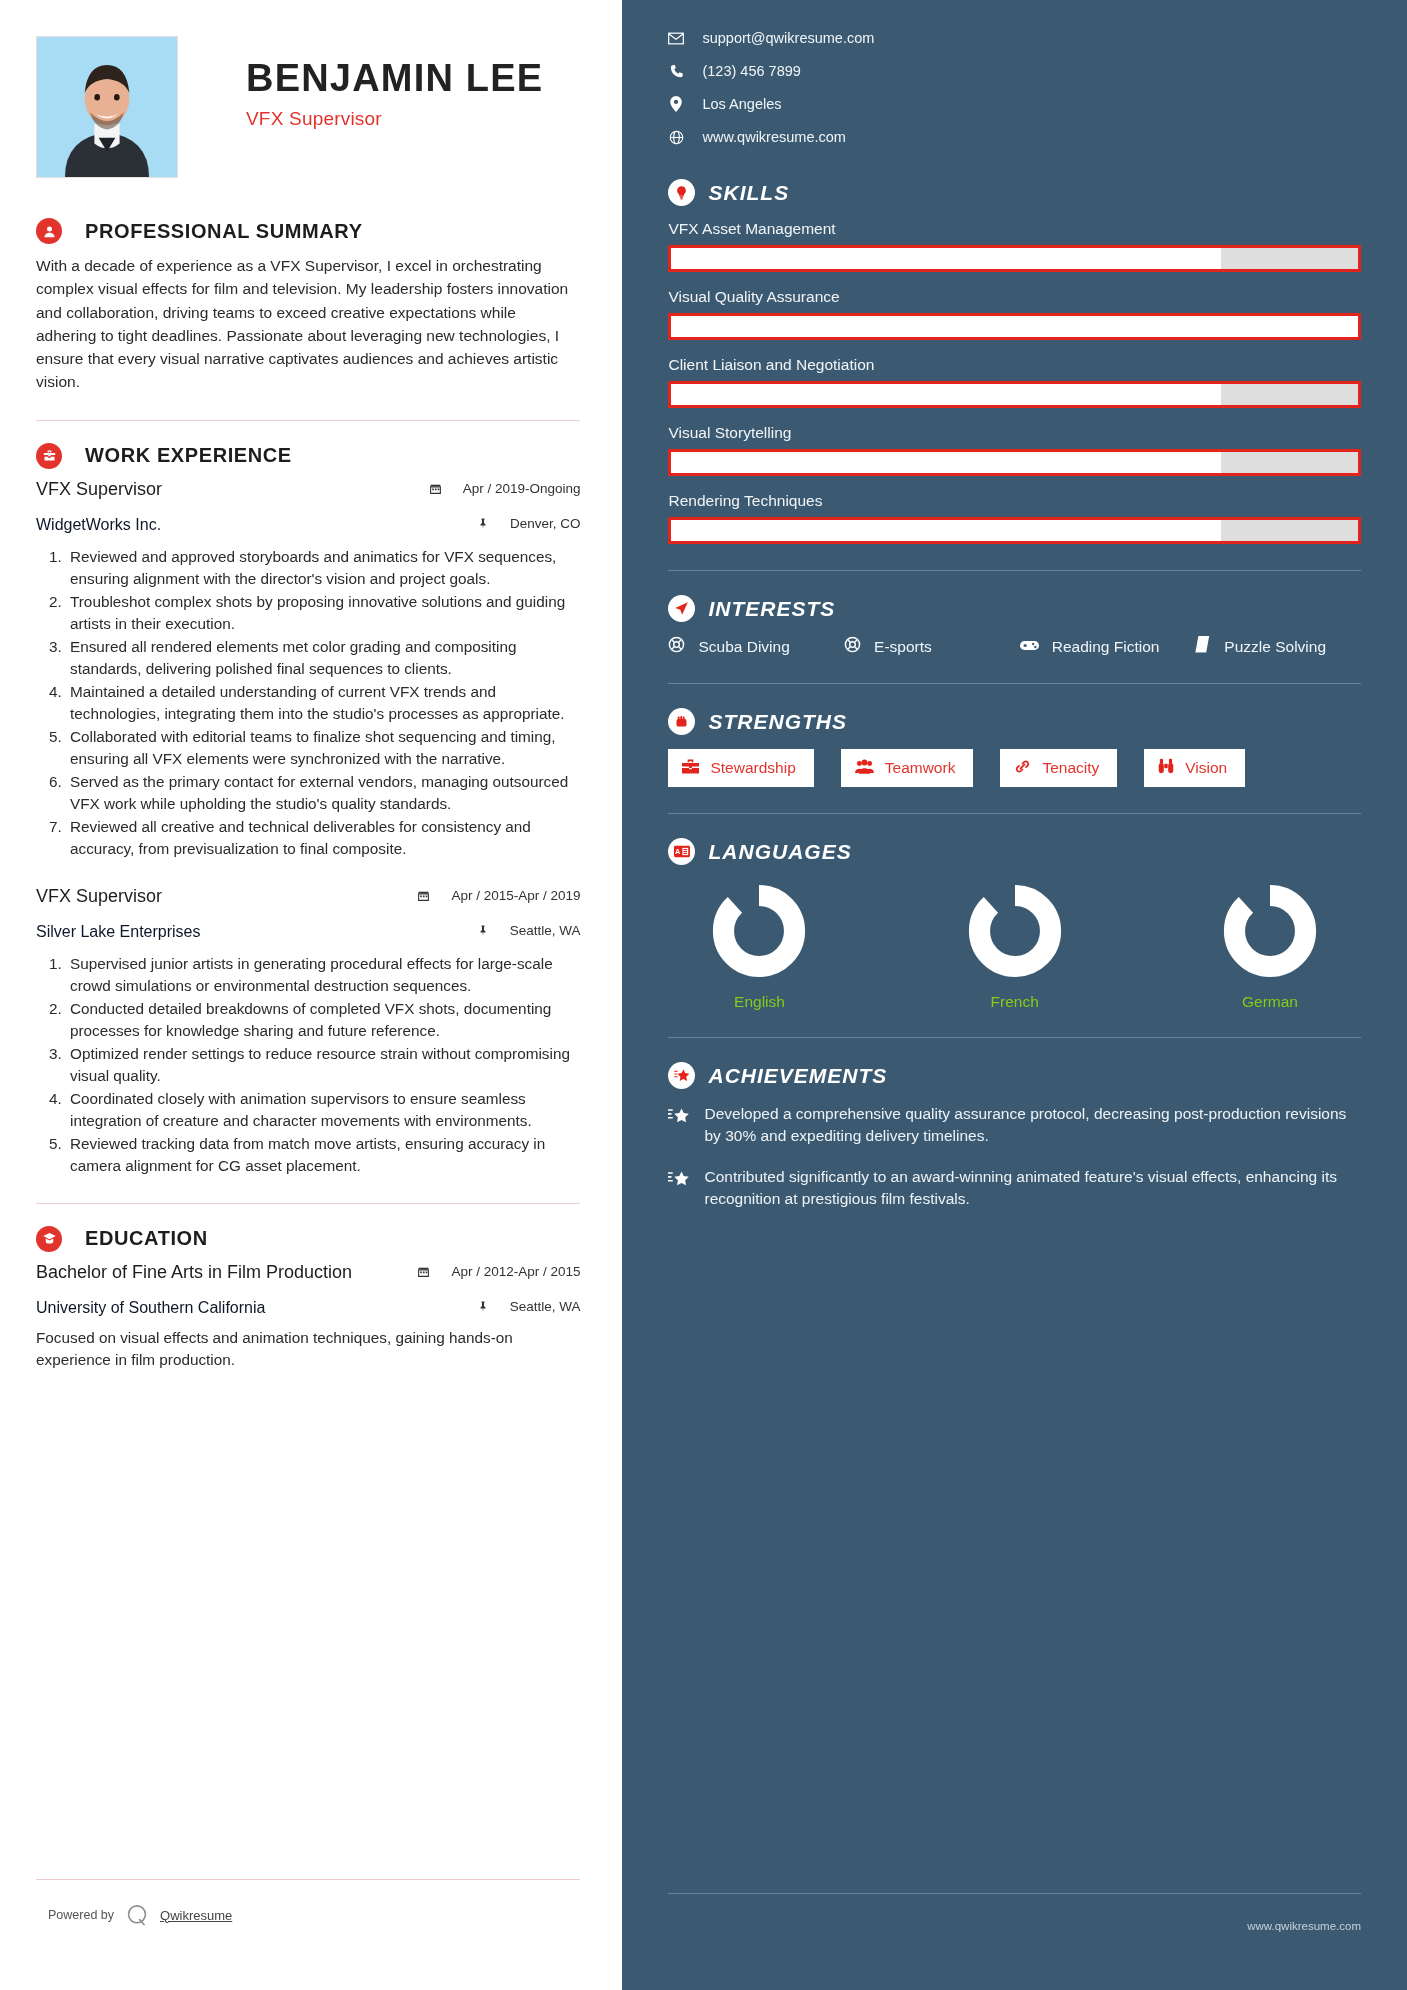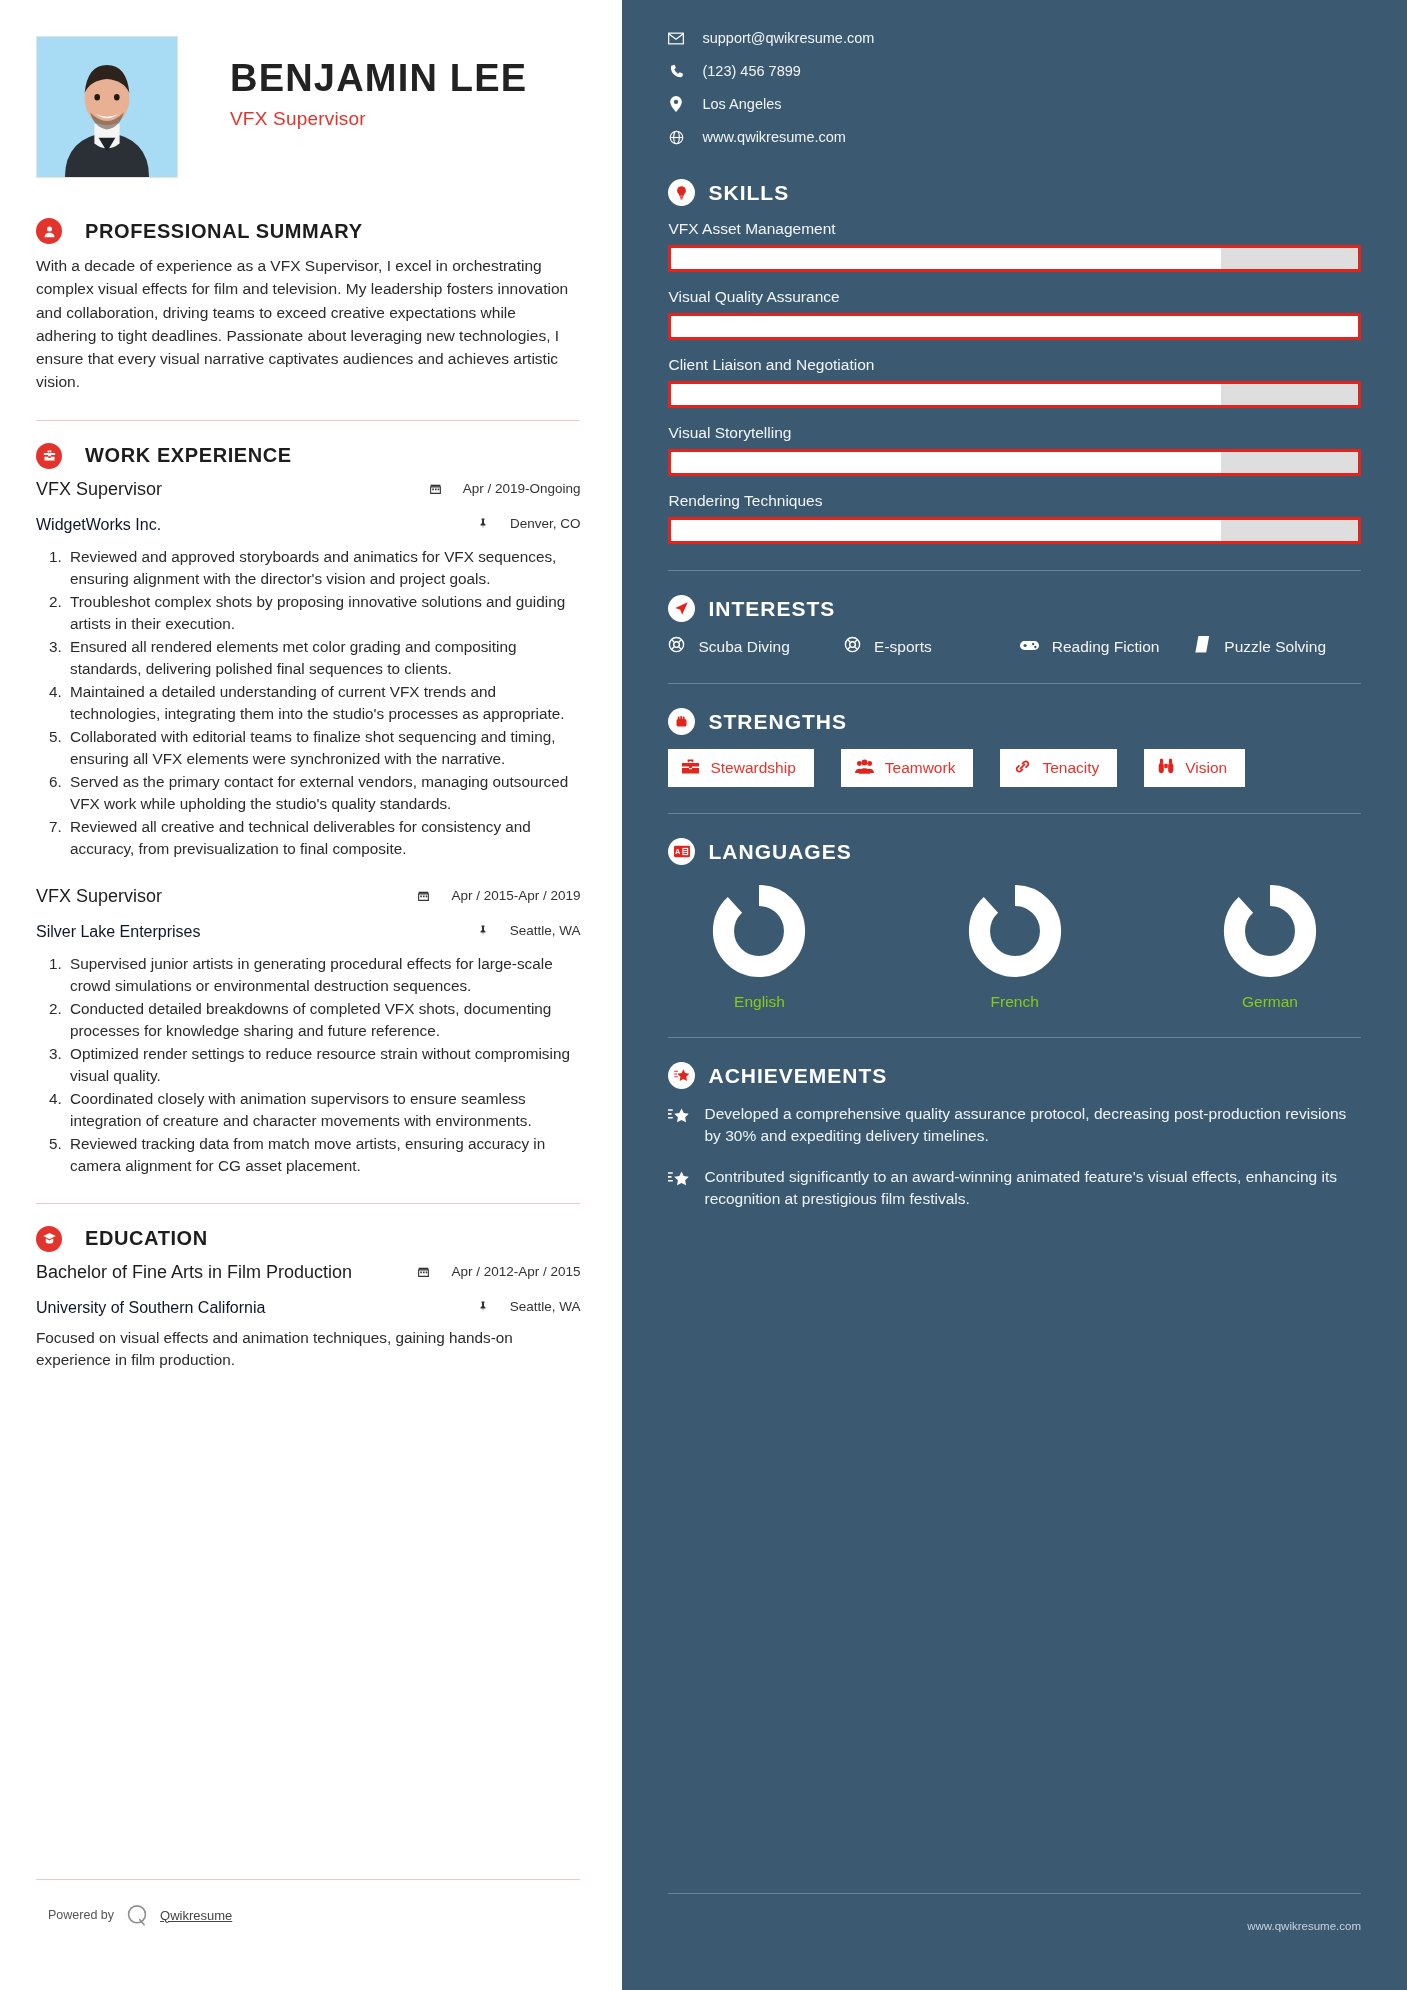--- a/index.html
+++ b/index.html
@@ -18,21 +18,21 @@
     overflow: hidden;
   }
 
   
   .left {
     width: 670px;
     padding: 36px 42px 0 36px;
     position: relative;
   }
 
-  .header-row { display: flex; align-items: flex-start; gap: 52px; }
+  .header-row { display: flex; align-items: flex-start; gap: 68px; }
   .photo-frame {
     width: 142px; height: 142px;
     background: #a8dcf5;
     border: 1px solid #e2e2e2;
     position: relative;
     overflow: hidden;
     flex: 0 0 auto;
   }
   .photo-svg { display:block; width:100%; height:100%; }
 
@@ -173,20 +173,21 @@
     border-radius: 50%;
     background: #ffffff;
     display: flex; align-items: center; justify-content: center;
     flex: 0 0 auto;
   }
   .rsec-title {
     font-size: 21px;
     font-weight: 700;
     letter-spacing: 1px;
     color: #ffffff;
+    font-style: italic;
   }
 
   .skill { margin-bottom: 16px; }
   .skill-label { font-size: 15.5px; color: #f2f5f8; margin-bottom: 7px; }
   .bar-outer {
     height: 27px;
     border: 3px solid #e2241c;
     background: #dedede;
     overflow: hidden;
   }

